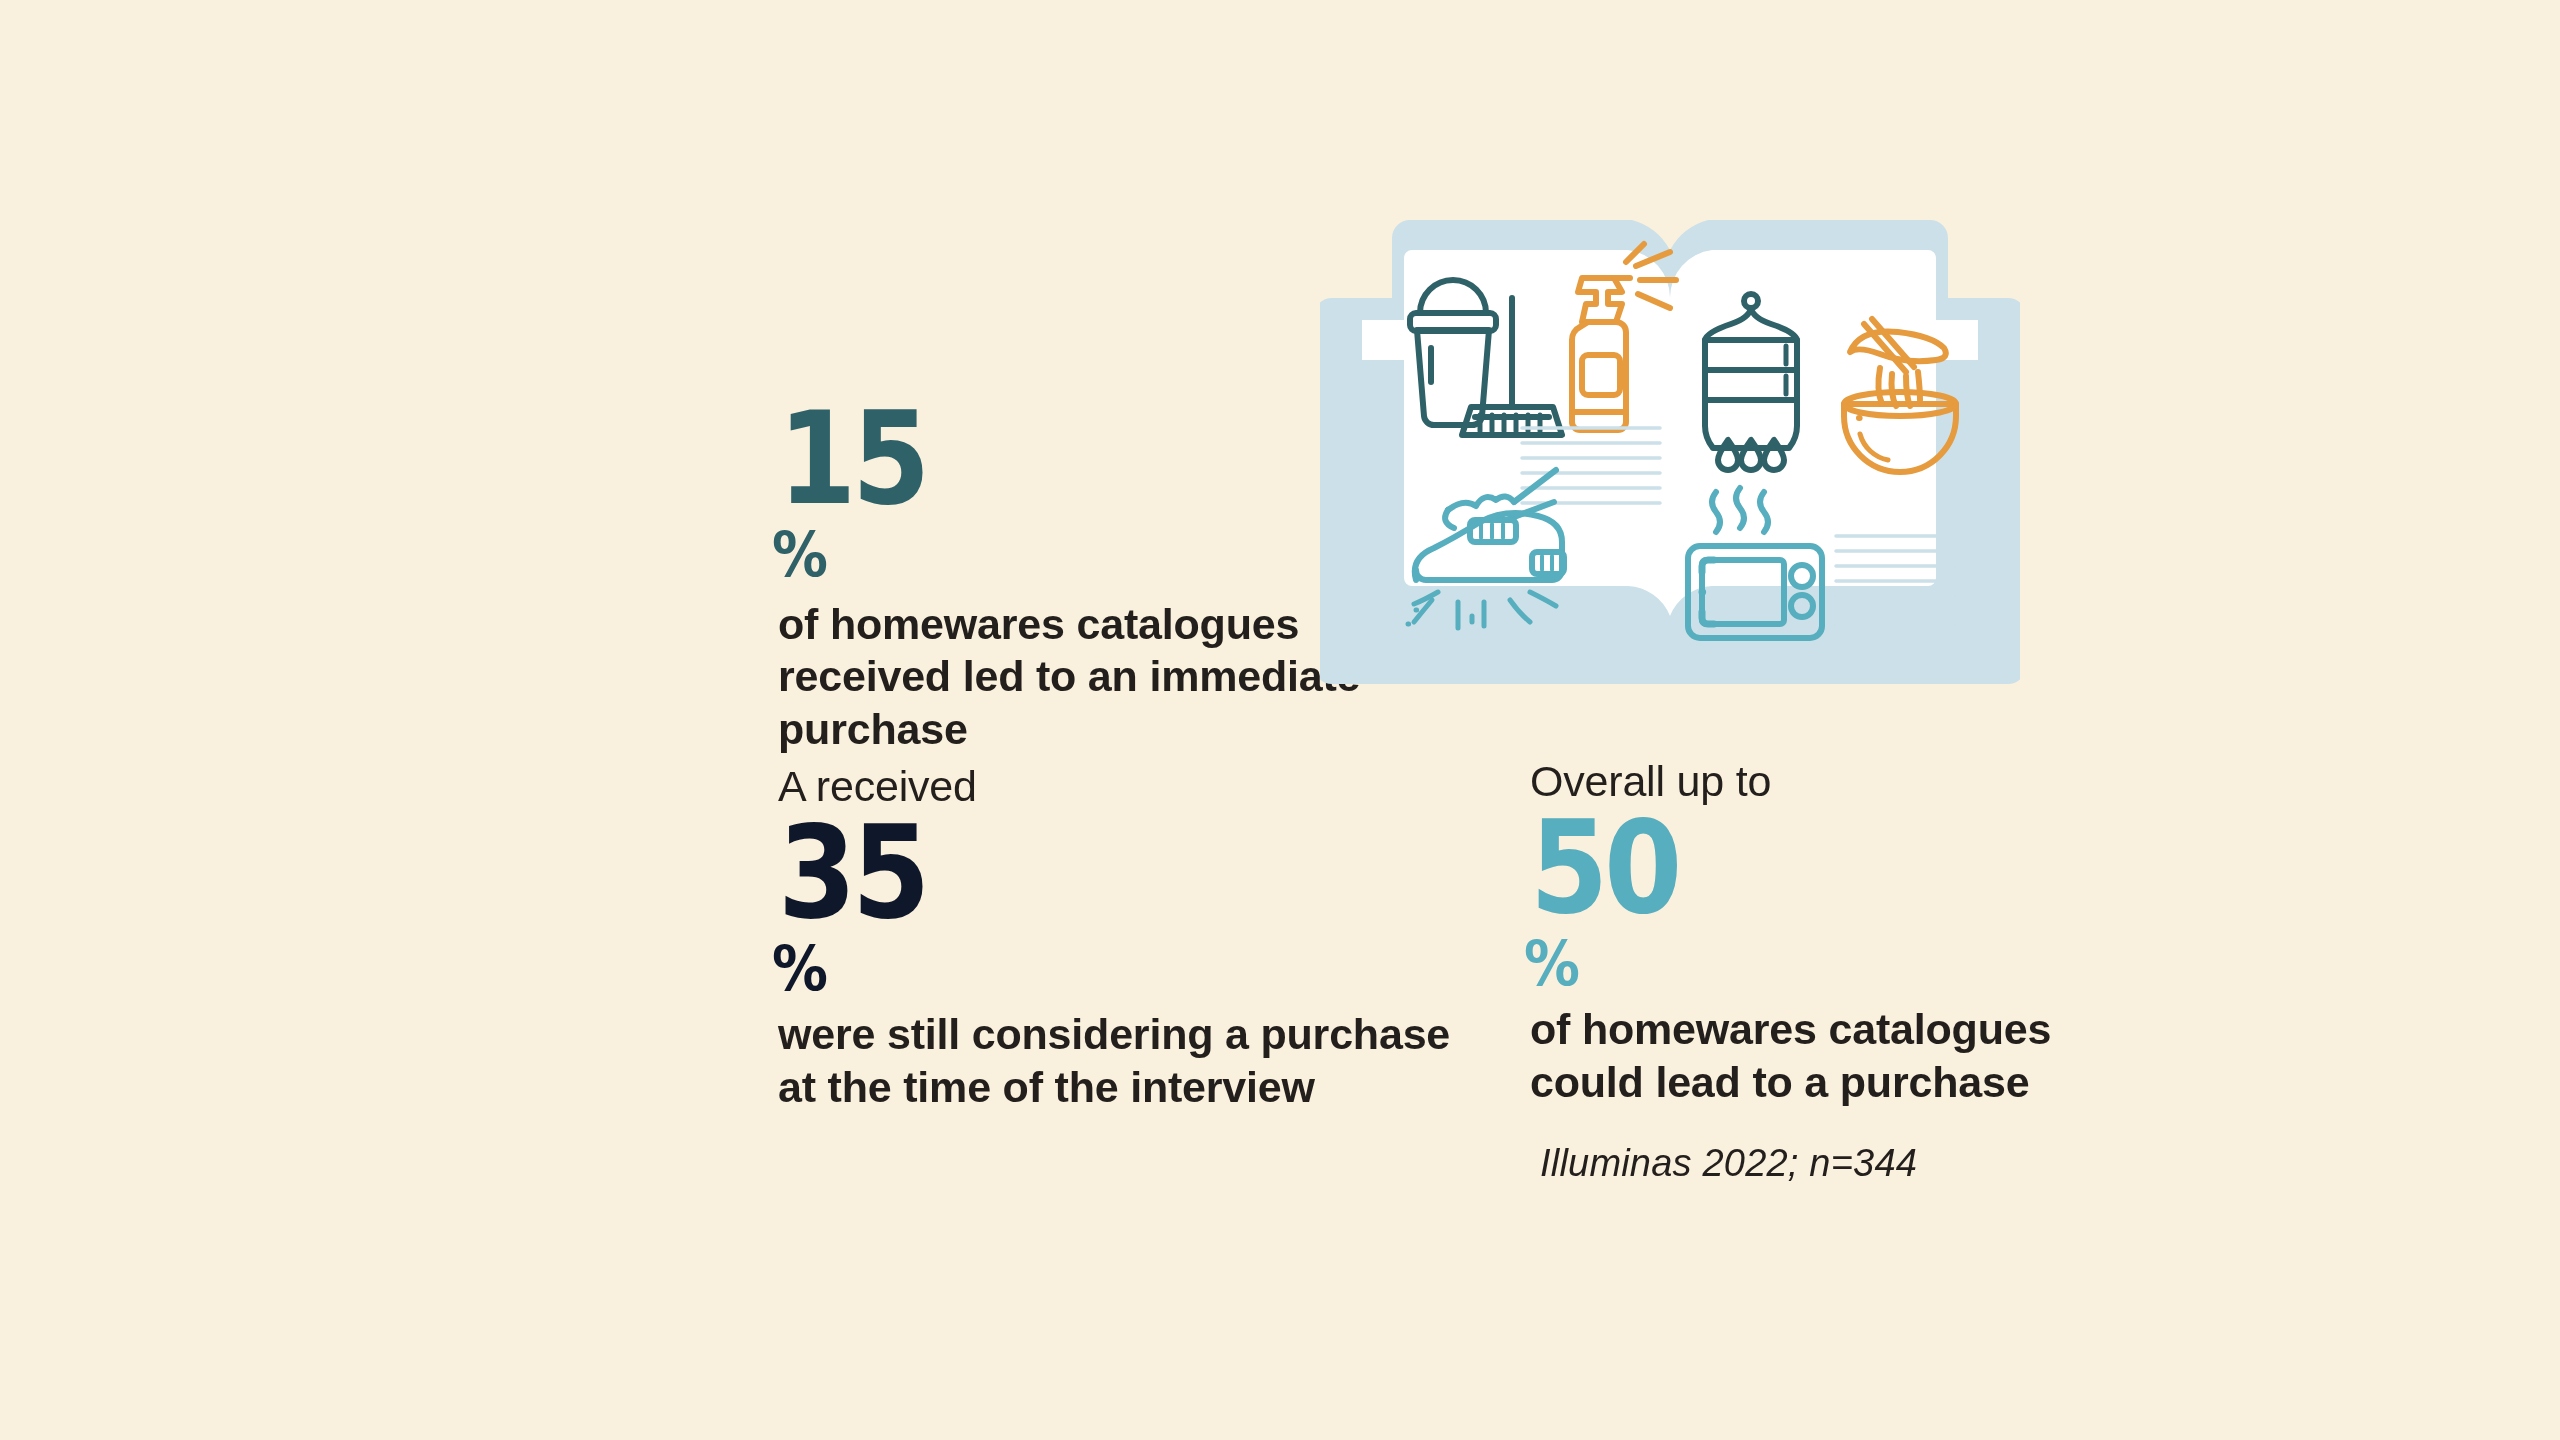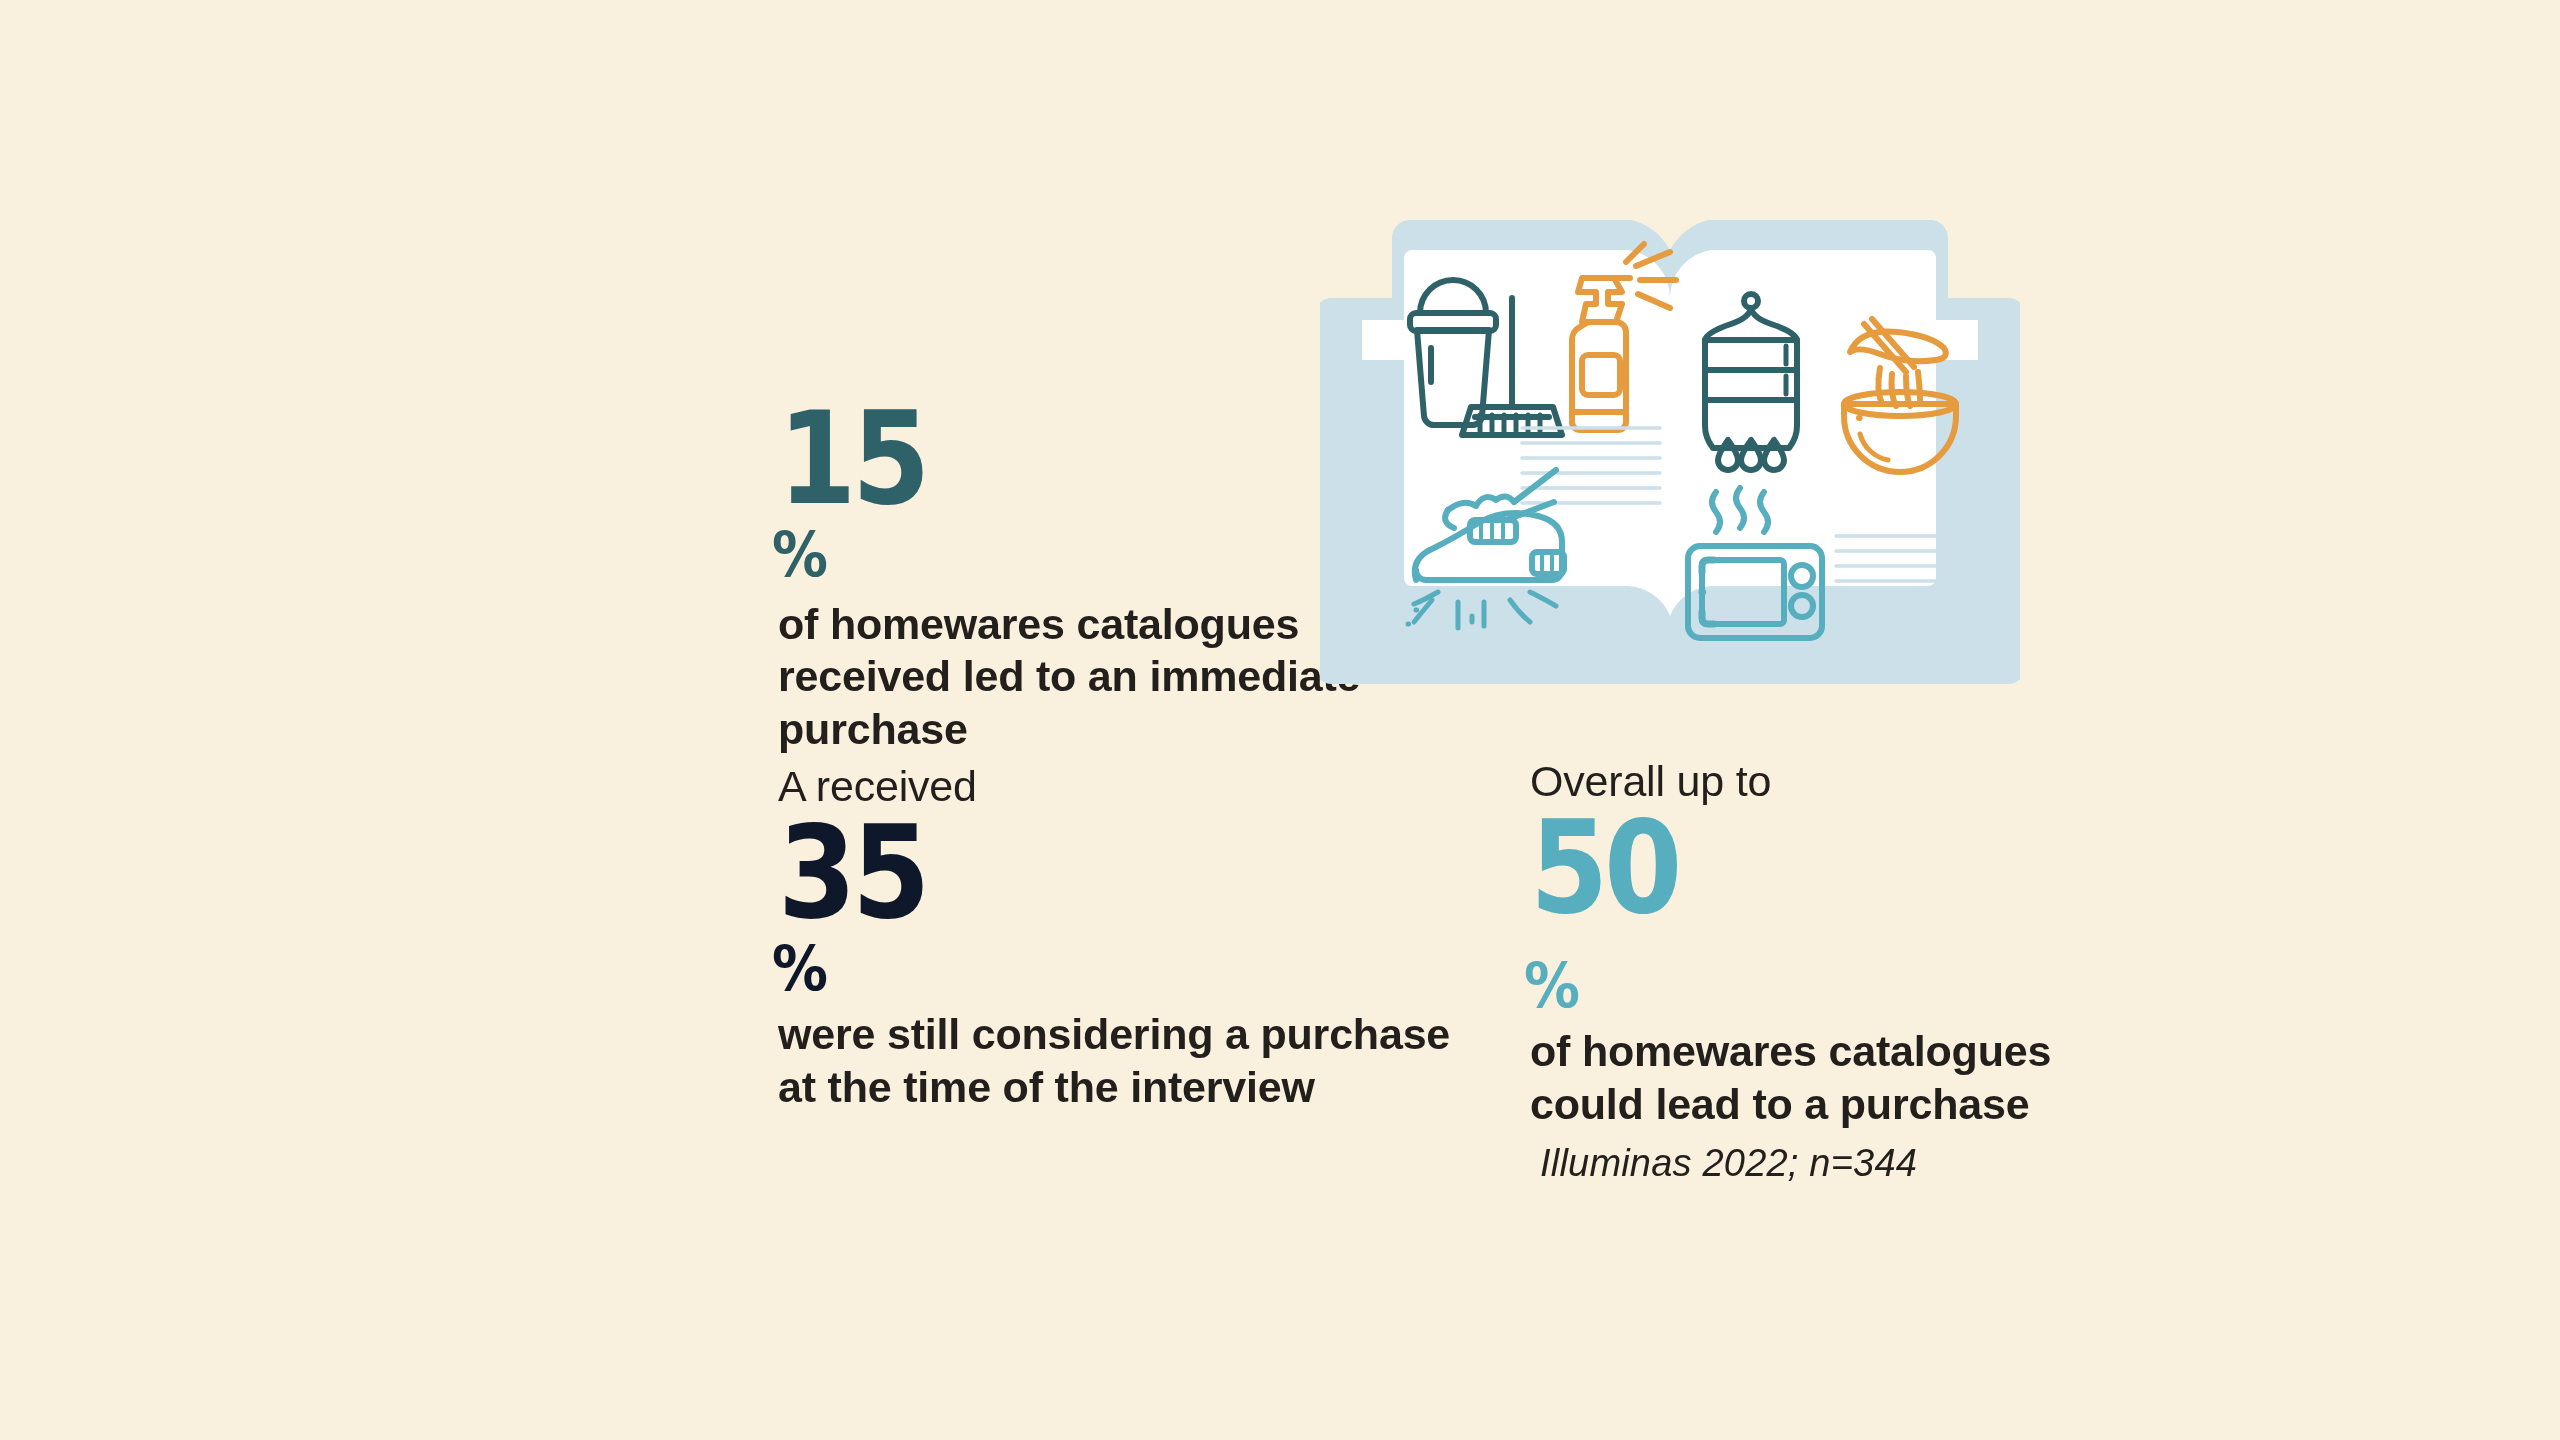--- a/index.html
+++ b/index.html
@@ -67,21 +67,21 @@
     font-size: 43px;
     font-weight: 700;
     color: #231f1c;
     letter-spacing: -0.2px;
     line-height: 1.22;
     white-space: pre-line;
   }
 
   .color-teal-dark { color: #2f6168; }
   .color-orange    { color: #0f172a; }
-  .color-teal-lite { color: #56aebe; gap: 22px; }
+  .color-teal-lite { color: #56aebe; }
 
   
   #stat-15 { left: 778px; top: 400px; }
   #stat-15 .stat-figure { margin-bottom: 12px; }
   #stat-15 .stat-desc { margin-top: 6px; }
 
   #stat-35 { left: 778px; top: 760px; }
   #stat-35 .stat-lead { margin-bottom: 2px; }
   #stat-35 .stat-desc { margin-top: 8px; }
 

